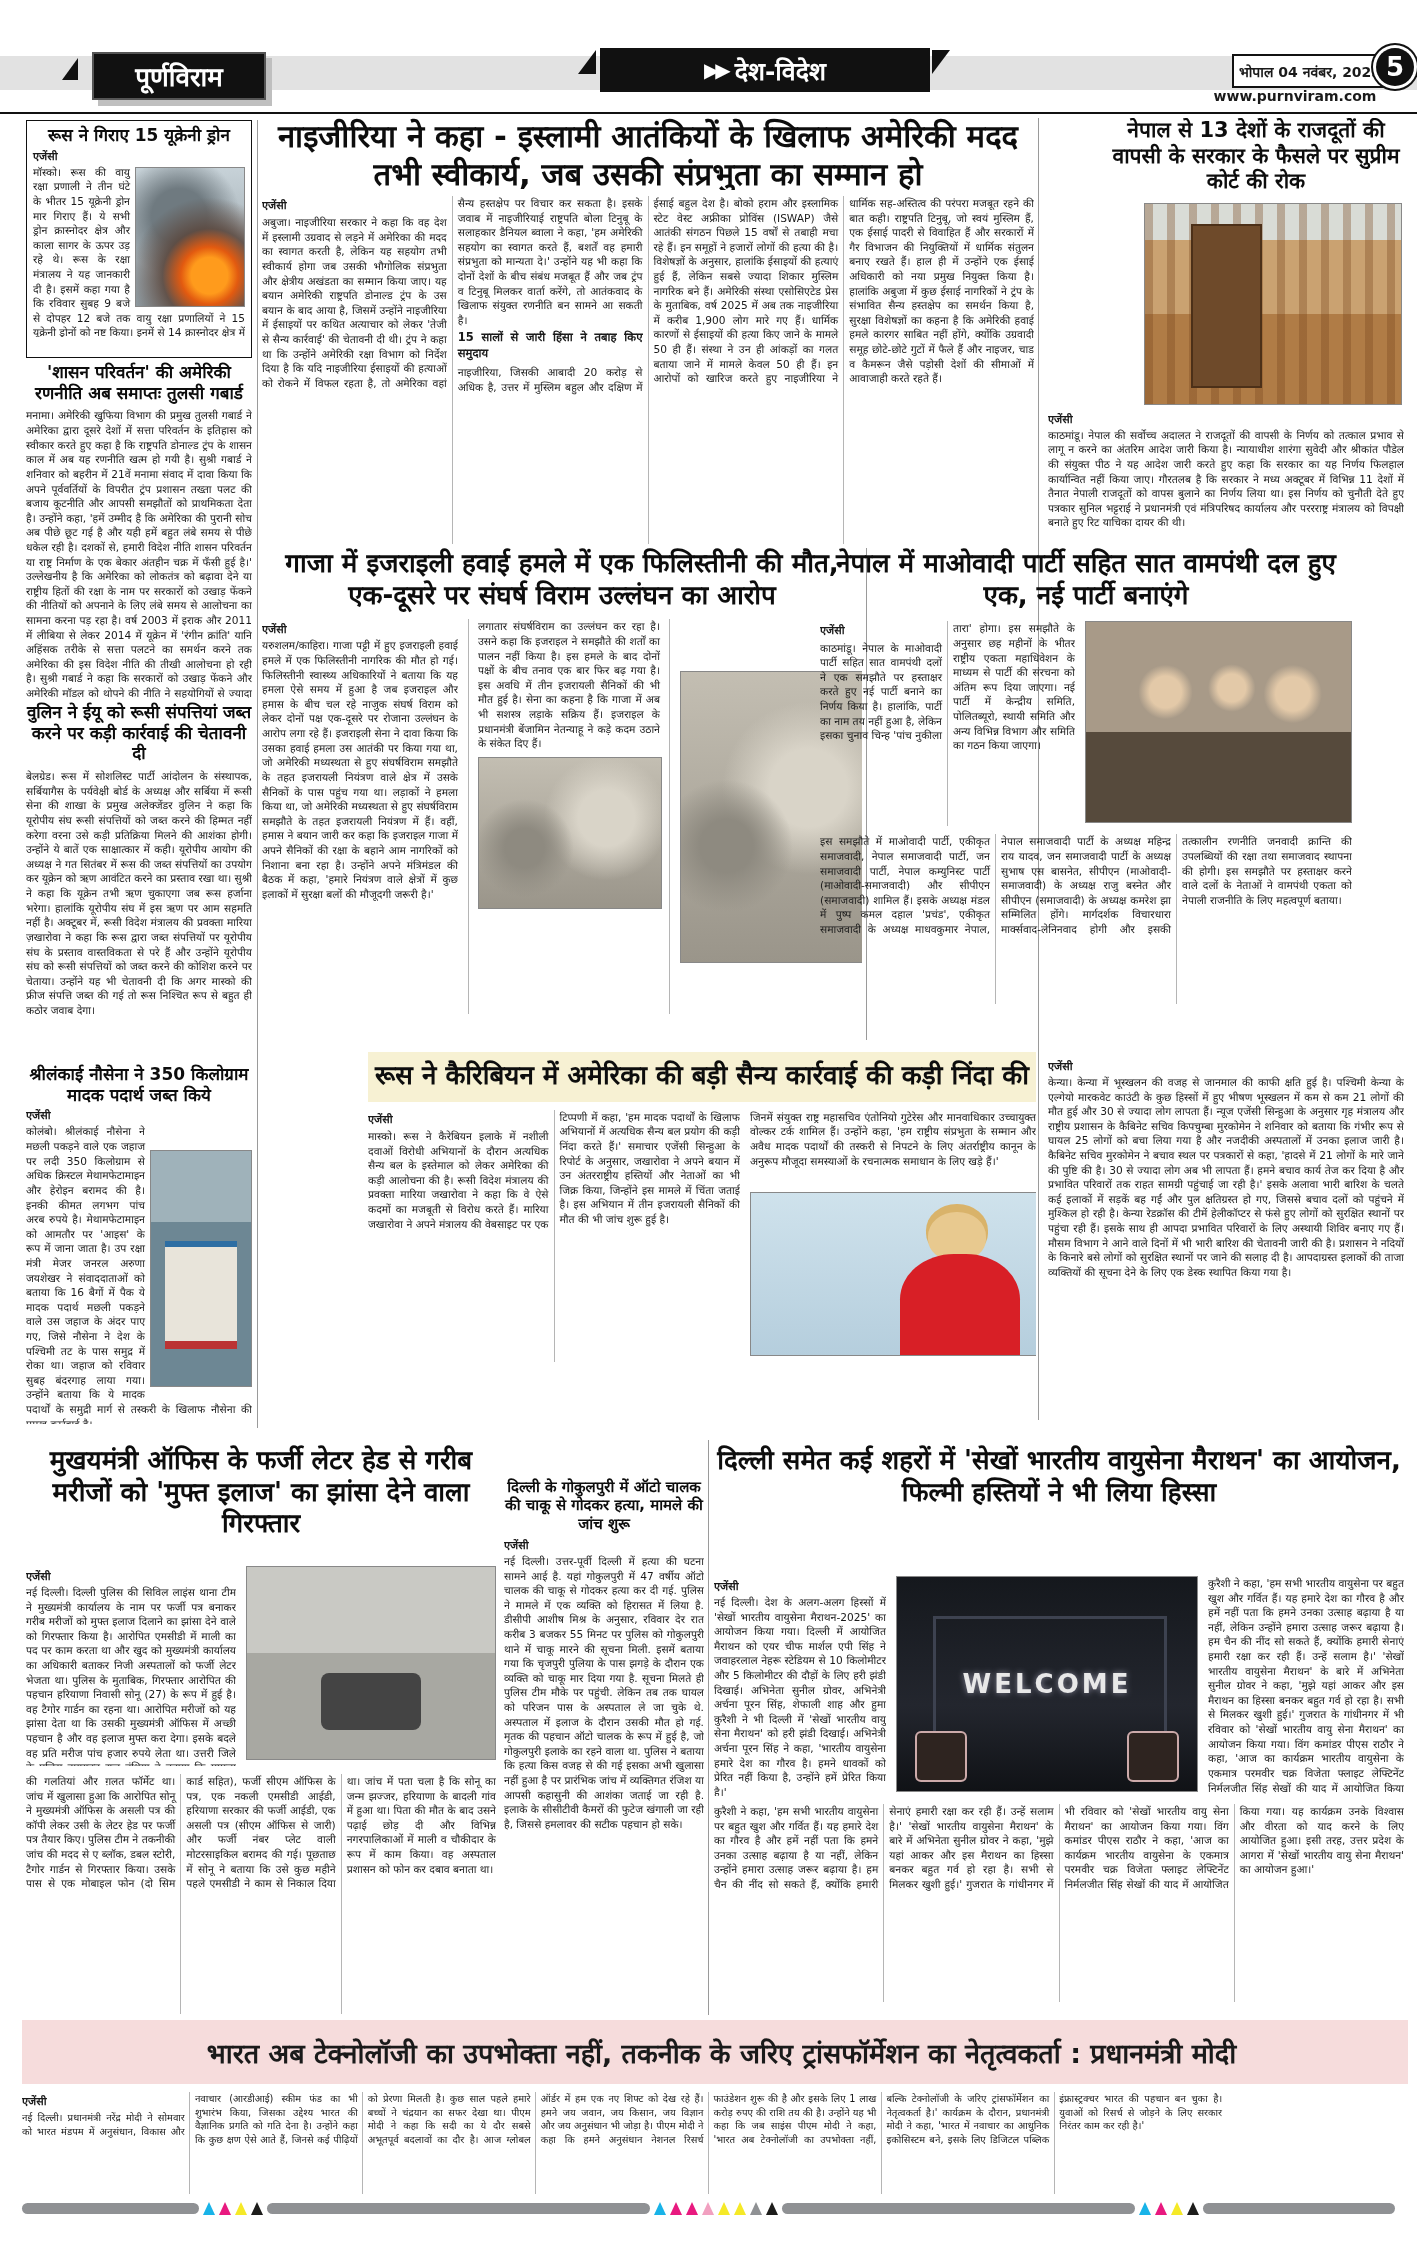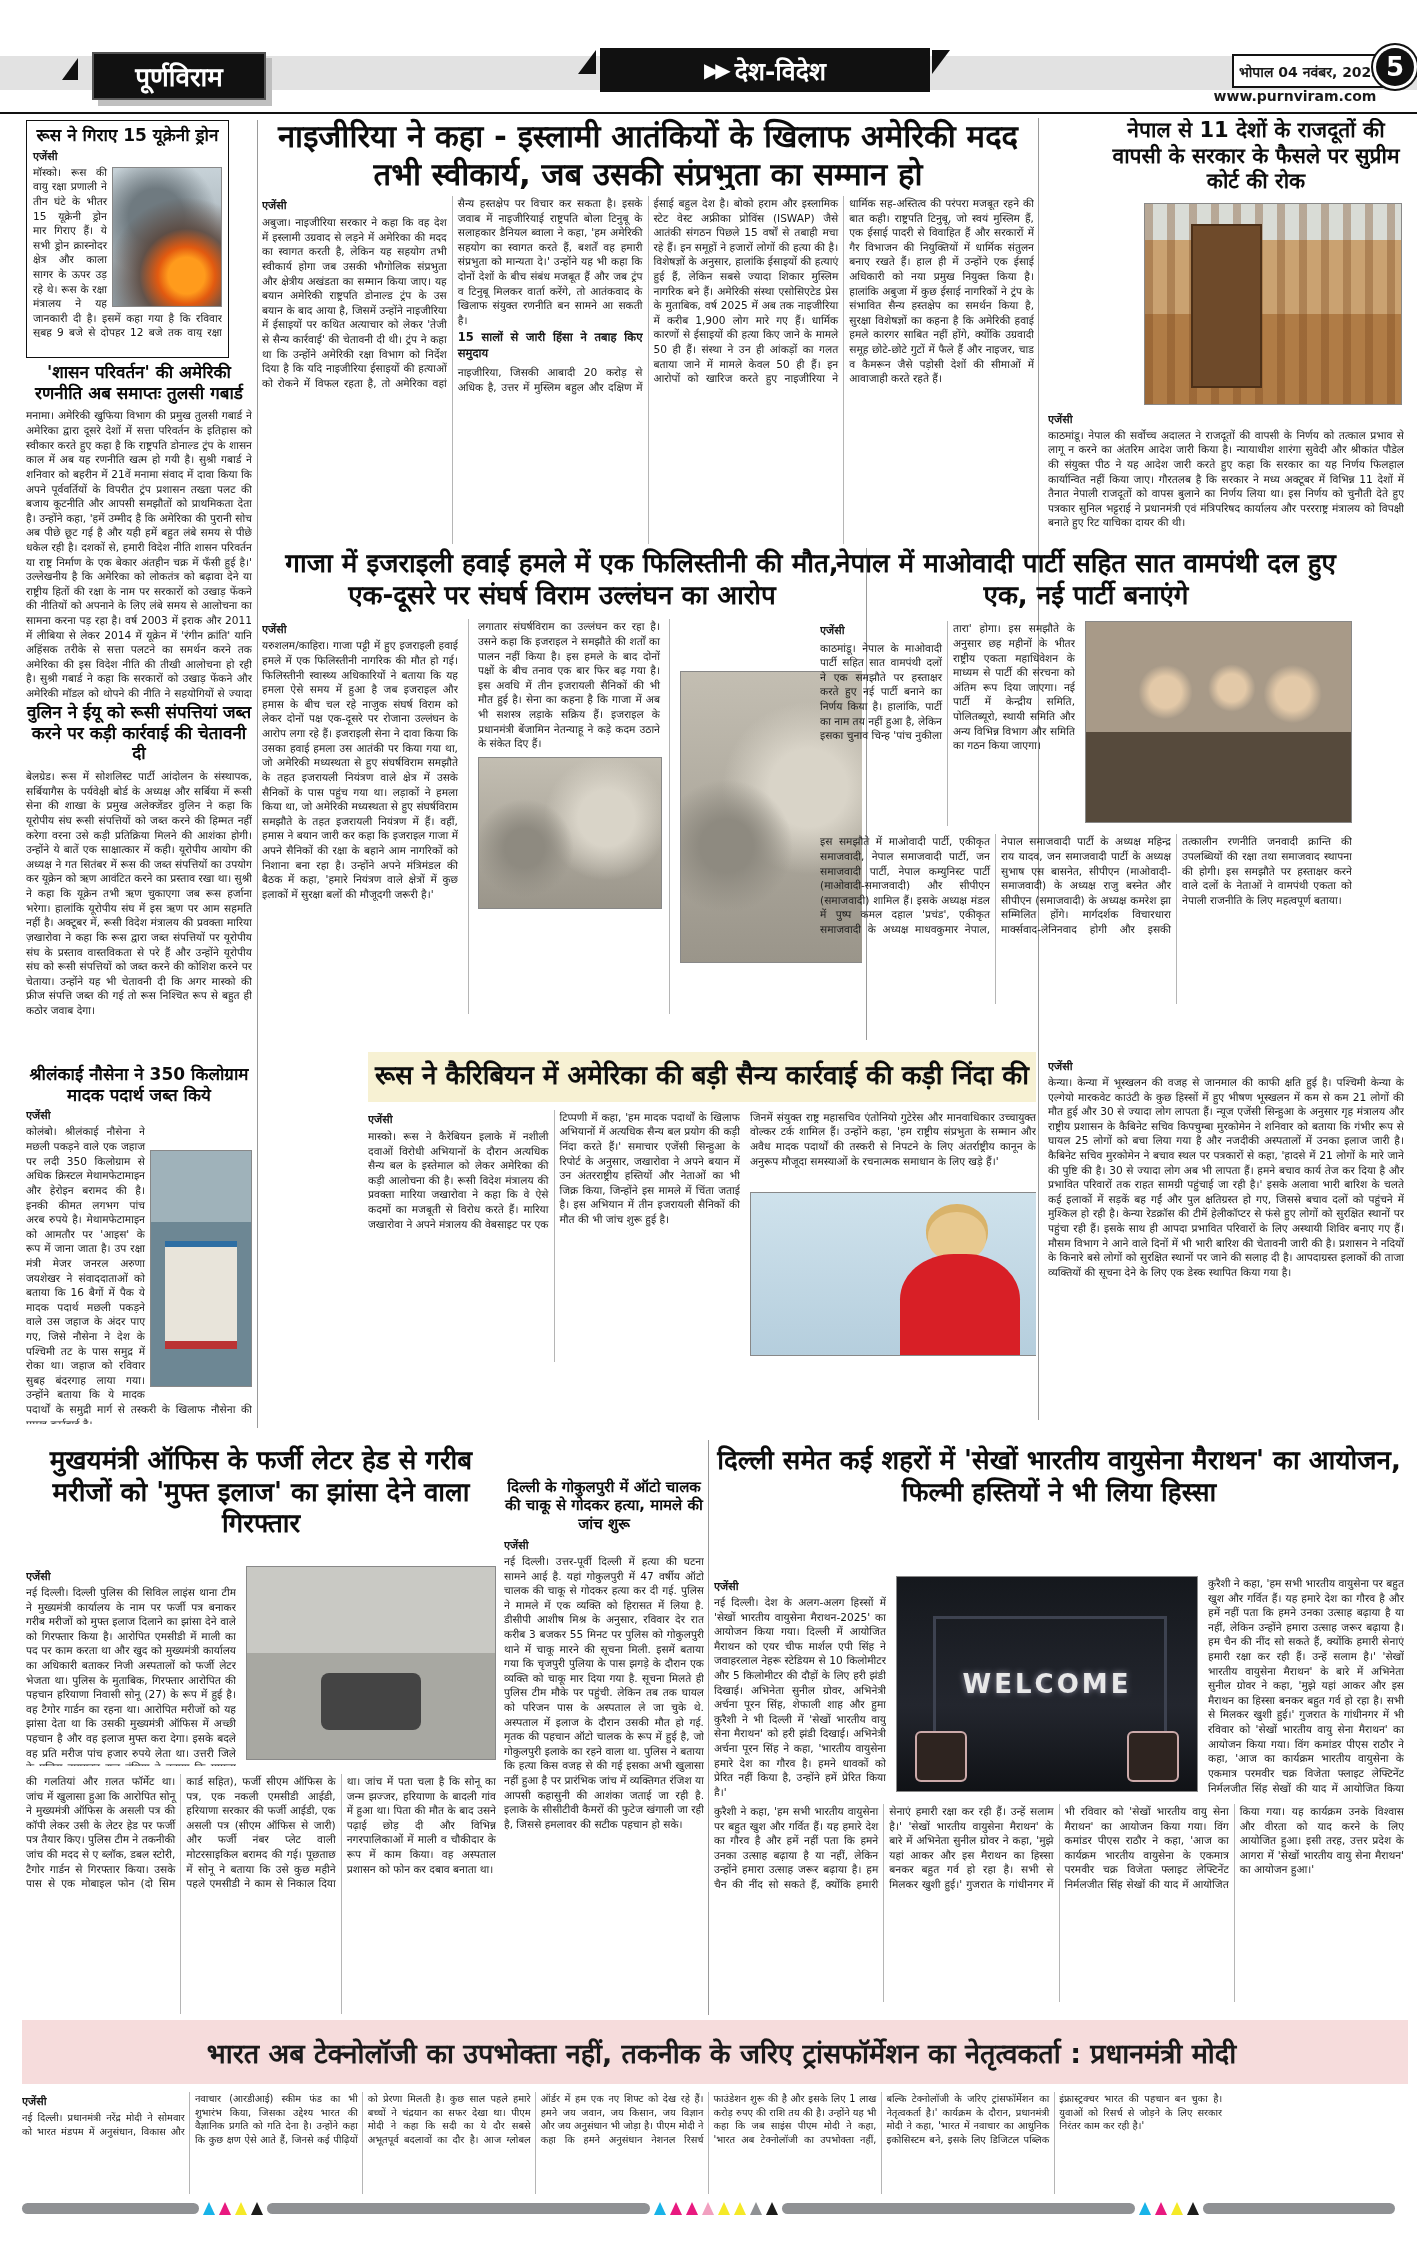--- a/index.html
+++ b/index.html
@@ -108,21 +108,21 @@
   </div>
   <div class="site-txt">www.purnviram.com</div>
   <div class="page-circle">5</div>
   <div class="hdr-rule"></div>
 
   <div class="vrule" style="left:257px;top:120px;height:1308px;"></div>
   <div class="vrule" style="left:866px;top:548px;height:492px;"></div>
   <div class="vrule" style="left:1038px;top:118px;height:1302px;"></div>
   <div class="vrule" style="left:708px;top:1440px;height:575px;"></div>
 
-  <div class="abs box clip" style="left:26px;top:120px;width:203px;height:238px;padding:4px 6px;box-sizing:border-box;">
+  <div class="abs box clip" style="left:26px;top:120px;width:226px;height:238px;padding:4px 6px;box-sizing:border-box;">
     <div class="hl hl-sm">रूस ने गिराए 15 यूक्रेनी ड्रोन</div>
     <div class="byline">एजेंसी</div>
     <div class="btxt clip" style="height:172px;">
       <div class="photo ph-explosion" style="float:right;width:108px;height:138px;margin:2px 0 2px 5px;"></div>
       <span>मॉस्को। रूस की वायु रक्षा प्रणाली ने तीन घंटे के भीतर 15 यूक्रेनी ड्रोन मार गिराए हैं। ये सभी ड्रोन क्रास्नोदर क्षेत्र और काला सागर के ऊपर उड़ रहे थे। रूस के रक्षा मंत्रालय ने यह जानकारी दी है। इसमें कहा गया है कि रविवार सुबह 9 बजे से दोपहर 12 बजे तक वायु रक्षा प्रणालियों ने 15 यूक्रेनी ड्रोनों को नष्ट किया। इनमें से 14 क्रास्नोदर क्षेत्र में और एक ड्रोन काला सागर के ऊपर गिराया गया। रूसी रक्षा मंत्रालय ने यह भी बताया कि काला सागर के उत्तर-पश्चिमी हिस्से में रूसी ब्लैक सी फ्लीट ने छह मानवरहित नौकाओं को नष्ट किया है।</span>
     </div>
   </div>
 
   <div class="abs clip" style="left:26px;top:362px;width:226px;height:336px;">
     <div class="hl hl-sm">'शासन परिवर्तन' की अमेरिकी रणनीति अब समाप्तः तुलसी गबार्ड</div>
@@ -151,21 +151,21 @@
   <div class="abs clip" style="left:262px;top:196px;width:772px;height:348px;">
     <div class="cols4 btxt" style="height:348px;">
       <div class="byline">एजेंसी</div>
       <span>अबुजा। नाइजीरिया सरकार ने कहा कि वह देश में इस्लामी उग्रवाद से लड़ने में अमेरिका की मदद का स्वागत करती है, लेकिन यह सहयोग तभी स्वीकार्य होगा जब उसकी भौगोलिक संप्रभुता और क्षेत्रीय अखंडता का सम्मान किया जाए। यह बयान अमेरिकी राष्ट्रपति डोनाल्ड ट्रंप के उस बयान के बाद आया है, जिसमें उन्होंने नाइजीरिया में ईसाइयों पर कथित अत्याचार को लेकर 'तेजी से सैन्य कार्रवाई' की चेतावनी दी थी। ट्रंप ने कहा था कि उन्होंने अमेरिकी रक्षा विभाग को निर्देश दिया है कि यदि नाइजीरिया ईसाइयों की हत्याओं को रोकने में विफल रहता है, तो अमेरिका वहां सैन्य हस्तक्षेप पर विचार कर सकता है। इसके जवाब में नाइजीरियाई राष्ट्रपति बोला टिनुबू के सलाहकार डैनियल ब्वाला ने कहा, 'हम अमेरिकी सहयोग का स्वागत करते हैं, बशर्तें वह हमारी संप्रभुता को मान्यता दे।' उन्होंने यह भी कहा कि दोनों देशों के बीच संबंध मजबूत हैं और जब ट्रंप व टिनुबू मिलकर वार्ता करेंगे, तो आतंकवाद के खिलाफ संयुक्त रणनीति बन सामने आ सकती है।</span>
       <div class="subhead">15 सालों से जारी हिंसा ने तबाह किए समुदाय</div>
       <span>नाइजीरिया, जिसकी आबादी 20 करोड़ से अधिक है, उत्तर में मुस्लिम बहुल और दक्षिण में ईसाई बहुल देश है। बोको हराम और इस्लामिक स्टेट वेस्ट अफ्रीका प्रोविंस (ISWAP) जैसे आतंकी संगठन पिछले 15 वर्षों से तबाही मचा रहे हैं। इन समूहों ने हजारों लोगों की हत्या की है। विशेषज्ञों के अनुसार, हालांकि ईसाइयों की हत्याएं हुई हैं, लेकिन सबसे ज्यादा शिकार मुस्लिम नागरिक बने हैं। अमेरिकी संस्था एसोसिएटेड प्रेस के मुताबिक, वर्ष 2025 में अब तक नाइजीरिया में करीब 1,900 लोग मारे गए हैं। धार्मिक कारणों से ईसाइयों की हत्या किए जाने के मामले 50 ही हैं। संस्था ने उन ही आंकड़ों का गलत बताया जाने में मामले केवल 50 ही हैं। इन आरोपों को खारिज करते हुए नाइजीरिया ने धार्मिक सह-अस्तित्व की परंपरा मजबूत रहने की बात कही। राष्ट्रपति टिनुबू, जो स्वयं मुस्लिम हैं, एक ईसाई पादरी से विवाहित हैं और सरकारों में गैर विभाजन की नियुक्तियों में धार्मिक संतुलन बनाए रखते हैं। हाल ही में उन्होंने एक ईसाई अधिकारी को नया प्रमुख नियुक्त किया है। हालांकि अबुजा में कुछ ईसाई नागरिकों ने ट्रंप के संभावित सैन्य हस्तक्षेप का समर्थन किया है, सुरक्षा विशेषज्ञों का कहना है कि अमेरिकी हवाई हमले कारगर साबित नहीं होंगे, क्योंकि उग्रवादी समूह छोटे-छोटे गुटों में फैले हैं और नाइजर, चाड व कैमरून जैसे पड़ोसी देशों की सीमाओं में आवाजाही करते रहते हैं।</span>
     </div>
   </div>
 
   <div class="abs clip" style="left:1048px;top:118px;width:356px;height:420px;">
-    <div class="hl hl-md" style="padding-left:60px;">नेपाल से 11 देशों के राजदूतों की वापसी के सरकार के फैसले पर सुप्रीम कोर्ट की रोक</div>
+    <div class="hl hl-md" style="padding-left:60px;">नेपाल से 13 देशों के राजदूतों की वापसी के सरकार के फैसले पर सुप्रीम कोर्ट की रोक</div>
     <div class="photo ph-court" style="margin:8px 0 6px 96px;width:256px;height:200px;">
       <div class="tower"></div>
     </div>
     <div class="byline">एजेंसी</div>
     <div class="btxt">काठमांडू। नेपाल की सर्वोच्च अदालत ने राजदूतों की वापसी के निर्णय को तत्काल प्रभाव से लागू न करने का अंतरिम आदेश जारी किया है। न्यायाधीश शारंगा सुवेदी और श्रीकांत पौडेल की संयुक्त पीठ ने यह आदेश जारी करते हुए कहा कि सरकार का यह निर्णय फिलहाल कार्यान्वित नहीं किया जाए। गौरतलब है कि सरकार ने मध्य अक्टूबर में विभिन्न 11 देशों में तैनात नेपाली राजदूतों को वापस बुलाने का निर्णय लिया था। इस निर्णय को चुनौती देते हुए पत्रकार सुनिल भट्टराई ने प्रधानमंत्री एवं मंत्रिपरिषद कार्यालय और पररराष्ट्र मंत्रालय को विपक्षी बनाते हुए रिट याचिका दायर की थी।</div>
   </div>
 
   <div class="abs clip" style="left:262px;top:548px;width:600px;height:492px;">
     <div class="hl hl-lg">गाजा में इजराइली हवाई हमले में एक फिलिस्तीनी की मौत, एक-दूसरे पर संघर्ष विराम उल्लंघन का आरोप</div>
     <div style="display:flex;gap:10px;margin-top:8px;height:395px;">

